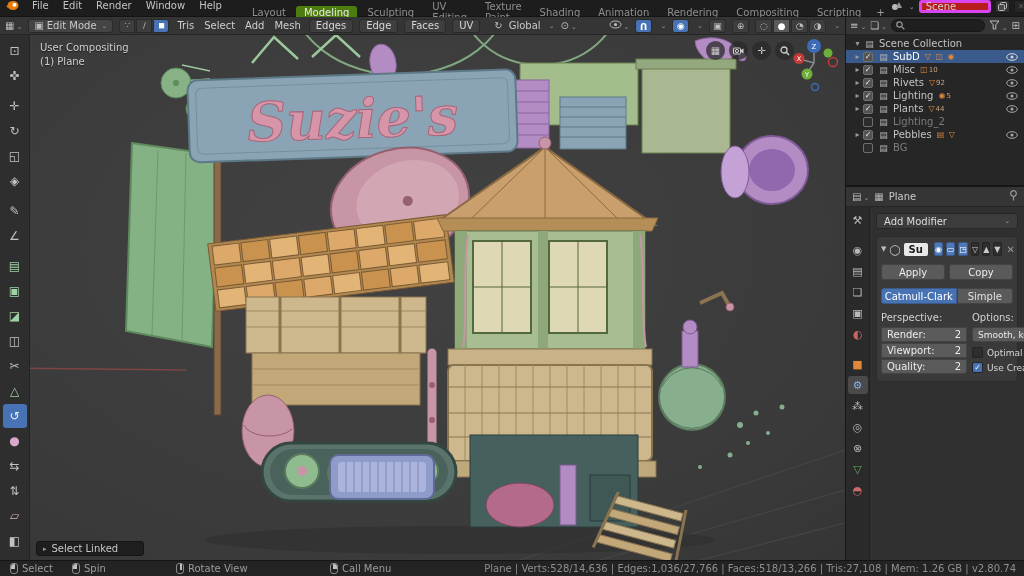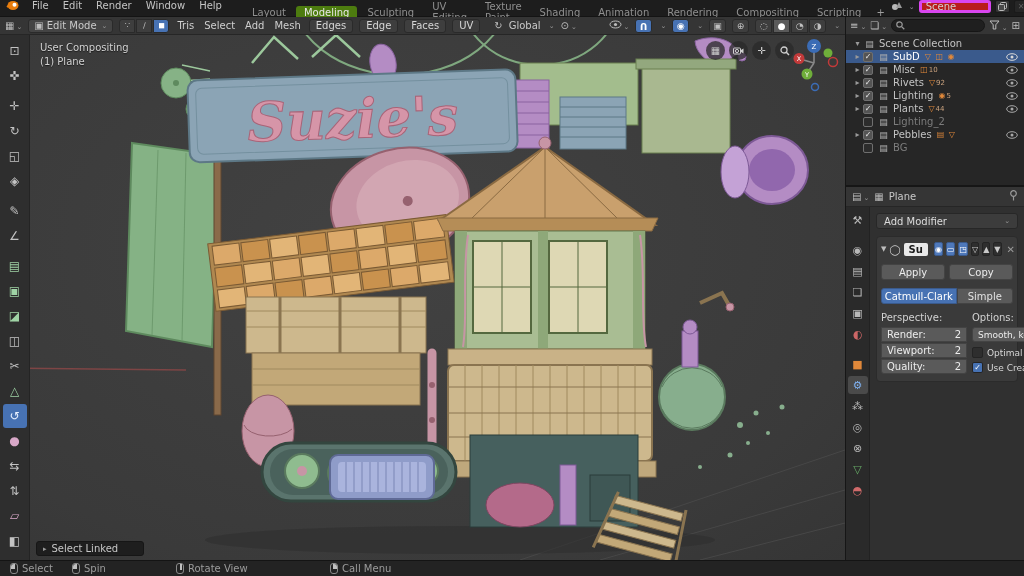--- a/index.html
+++ b/index.html
@@ -638,15 +638,16 @@
     </span>
     <span class="sbitem" style="left:72px">
       <span class="mouse lmb"><i></i></span><span>Spin</span>
     </span>
     <span class="sbitem" style="left:176px">
       <span class="mouse mmb"><i></i></span><span>Rotate View</span>
     </span>
     <span class="sbitem" style="left:330px">
       <span class="mouse rmb"><i></i></span><span>Call Menu</span>
     </span>
+    <span class="sbitem" style="right:8px;color:#8f8f8f">Plane | Verts:528/14,636 | Edges:1,036/27,766 | Faces:518/13,266 | Tris:27,108 | Mem: 1.26 GB | v2.80.74</span>
   </div>
 
 </div>
 
 </body></html>

